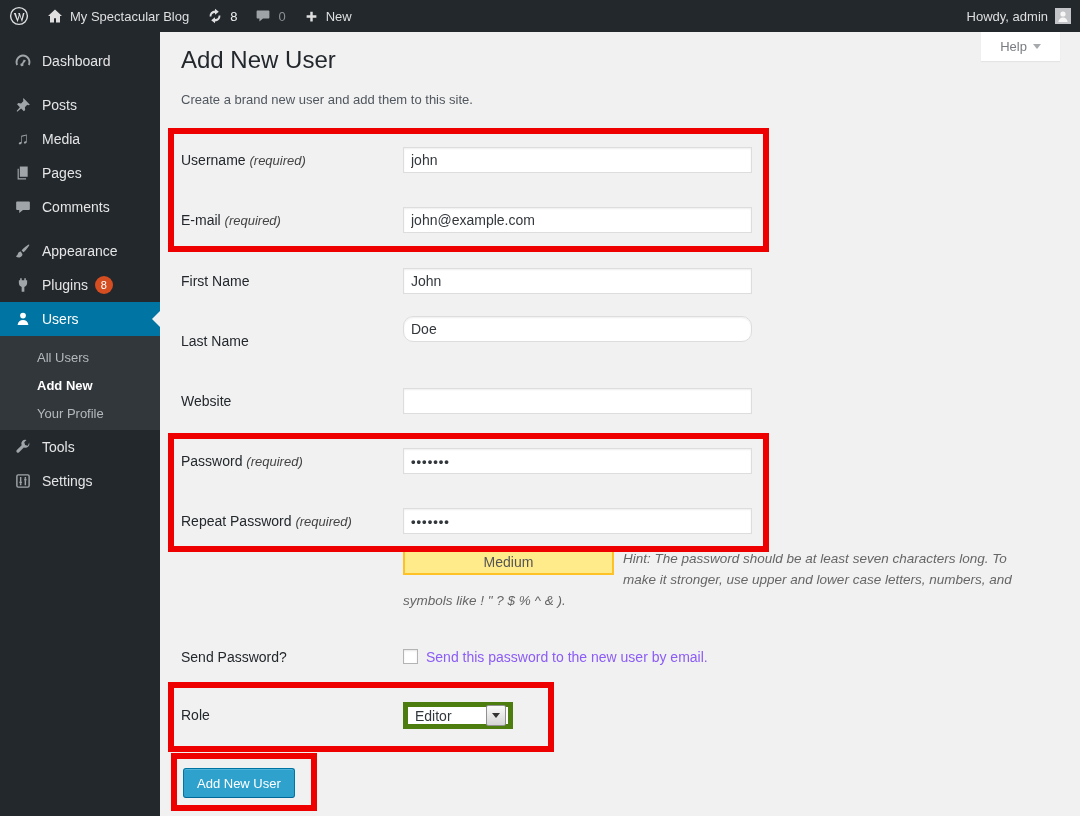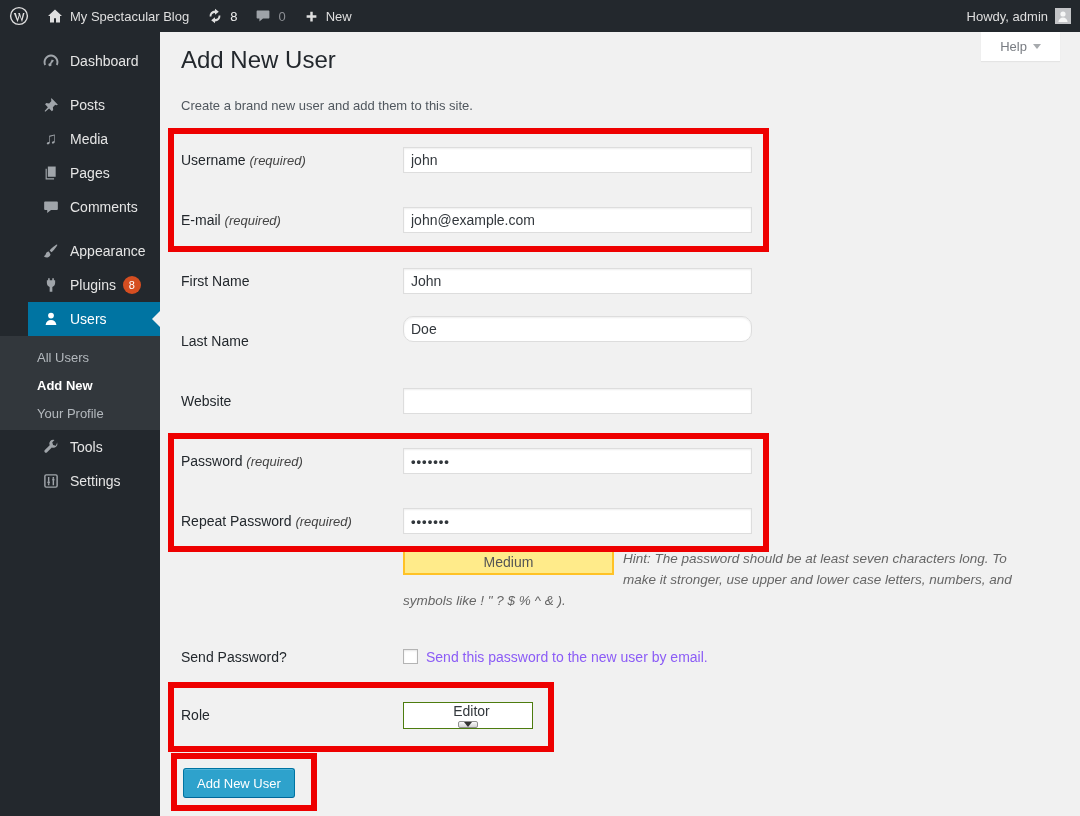--- a/index.html
+++ b/index.html
@@ -11,53 +11,53 @@
   .tb-item { display:flex; align-items:center; height:32px; padding:0 9px; color:#dfdfdf; font-size:13px; gap:7px; cursor:pointer; }
   .tb-item svg { display:block; }
   .tb-count { color:#eee; }
   .tb-count-dim { color:#8c8f94; }
   .tb-right { margin-left:auto; display:flex; }
 
   
   .sidebar { position:absolute; left:0; top:32px; bottom:0; width:160px; background:#23282d; z-index:10; }
   .menu { padding-top:12px; }
   .gap { height:10px; }
-  .mi { height:34px; display:flex; align-items:center; padding-left:13px; color:#e5e5e5; font-size:14px; cursor:pointer; position:relative;margin-left:28px; }
+  .mi { height:34px; display:flex; align-items:center; padding-left:13px; color:#e5e5e5; font-size:14px; cursor:pointer; position:relative; }
   .mi-icon { width:20px; height:20px; margin-right:9px; display:flex; align-items:center; justify-content:center; color:#a0a5aa; font-size:17px; line-height:20px; }
   .mi.active { background:#0074a2; color:#fff; }
   .mi.active .mi-icon { color:#fff; }
   .mi.active::after { content:""; position:absolute; right:0; top:50%; margin-top:-8px; width:0; height:0;
     border-top:8px solid transparent; border-bottom:8px solid transparent; border-right:8px solid #f1f1f1; }
   .badge { margin-left:7px; background:#d54e21; color:#fff; border-radius:50%; min-width:18px; height:18px; line-height:18px; font-size:11px; text-align:center; display:inline-block; padding:0 2px; }
   .submenu { background:#32373c; padding:8px 0 2px; }
   .smi { height:28px; line-height:28px; padding-left:37px; font-size:13px; color:#b4b9be; cursor:pointer; }
   .smi.current { color:#fff; font-weight:bold; }
   .mi.collapse { color:#a0a5aa; }
 
   
   .content { position:absolute; left:160px; top:32px; right:0; bottom:0; background:#f1f1f1; }
   .help-tab { position:absolute; right:20px; top:0; width:79px; height:29px; background:#fff; color:#787c82; font-size:13px; display:flex; align-items:center; justify-content:center; gap:6px; cursor:pointer; box-shadow:0 1px 1px rgba(0,0,0,.05); }
   .help-arrow { width:0; height:0; border-left:4px solid transparent; border-right:4px solid transparent; border-top:5px solid #a7aaad; }
   .page-title { position:absolute; left:21px; top:14px; font-size:24px; font-weight:400; color:#23282d; }
-  .page-sub { position:absolute; left:21px; top:66px; font-size:13px; color:#50575e; }
+  .page-sub { position:absolute; left:21px; top:60px; font-size:13px; color:#50575e; }
 
   .flabel { position:absolute; left:21px; width:218px; font-size:14px; color:#23282d; line-height:26px; }
   .req { font-style:italic; font-size:13px; color:#444; }
   .tinput { position:absolute; left:243px; width:349px; height:26px; background:#fff; border:1px solid #ddd; box-shadow:inset 0 1px 2px rgba(0,0,0,.07); padding:0 7px; font-size:14px; color:#32373c; font-family:inherit; }
   .pw { font-size:13px; letter-spacing:1px; font-weight:bold; }
 
   .hintwrap { position:absolute; left:243px; top:516px; width:640px; font-size:13.5px; font-style:italic; color:#666; line-height:21px; }
   .meter { float:left; width:211px; height:26px; line-height:22px; text-align:center; background:#ffeb8a; border:2px solid #ffc226; font-style:normal; font-size:14px; color:#555; margin:1px 9px 4px 0; }
 
   .sp-label { position:absolute; left:21px; top:616px; font-size:14px; color:#23282d; line-height:18px; }
   .cb { position:absolute; left:243px; top:617px; width:15px; height:15px; appearance:none; -webkit-appearance:none; background:#fff; border:1px solid #b4b4b4; box-shadow:inset 0 1px 2px rgba(0,0,0,.1); cursor:pointer; }
   .cb-label { position:absolute; left:266px; top:616px; font-size:14px; color:#8b5cf6; line-height:18px; cursor:pointer; }
 
   .role-label { position:absolute; left:21px; top:670px; font-size:14px; color:#23282d; line-height:27px; }
-  .sel { position:absolute; left:243px; top:670px; width:130px; height:27px; background:#fff; border:1px solid #4d7c0f; display:flex; align-items:center; cursor:pointer;flex-direction:column; }
+  .sel { position:absolute; left:243px; top:670px; width:110px; height:27px; background:#fff; border:5px solid #4d7c0f; display:flex; align-items:center; cursor:pointer; }
   .sel-text { flex:1; padding-left:7px; font-size:14px; color:#32373c; }
   .sel-btn { width:20px; height:21px; margin:2px; background:linear-gradient(#fafafa,#d5d5d5); border:1px solid #909090; border-radius:2px; display:flex; align-items:center; justify-content:center; }
   .sel-arrow { width:0; height:0; border-left:4px solid transparent; border-right:4px solid transparent; border-top:5px solid #333; }
 
   .btn-primary { position:absolute; left:23px; top:736px; height:30px; padding:0 13px; background:#2ea2cc; border:1px solid #0074a2; border-bottom-color:#006799; border-radius:3px; color:#fff; font-size:13px; font-family:inherit; box-shadow:inset 0 1px 0 rgba(120,200,230,.5); cursor:pointer; }
 
   .redbox { position:absolute; border:6px solid #ee0000; pointer-events:none; z-index:15; }
   .r1 { left:8px;  top:96px;  width:601px; height:124px; }
   .r2 { left:8px;  top:401px; width:601px; height:119px; }
   .r3 { left:8px;  top:650px; width:386px; height:70px;  }

